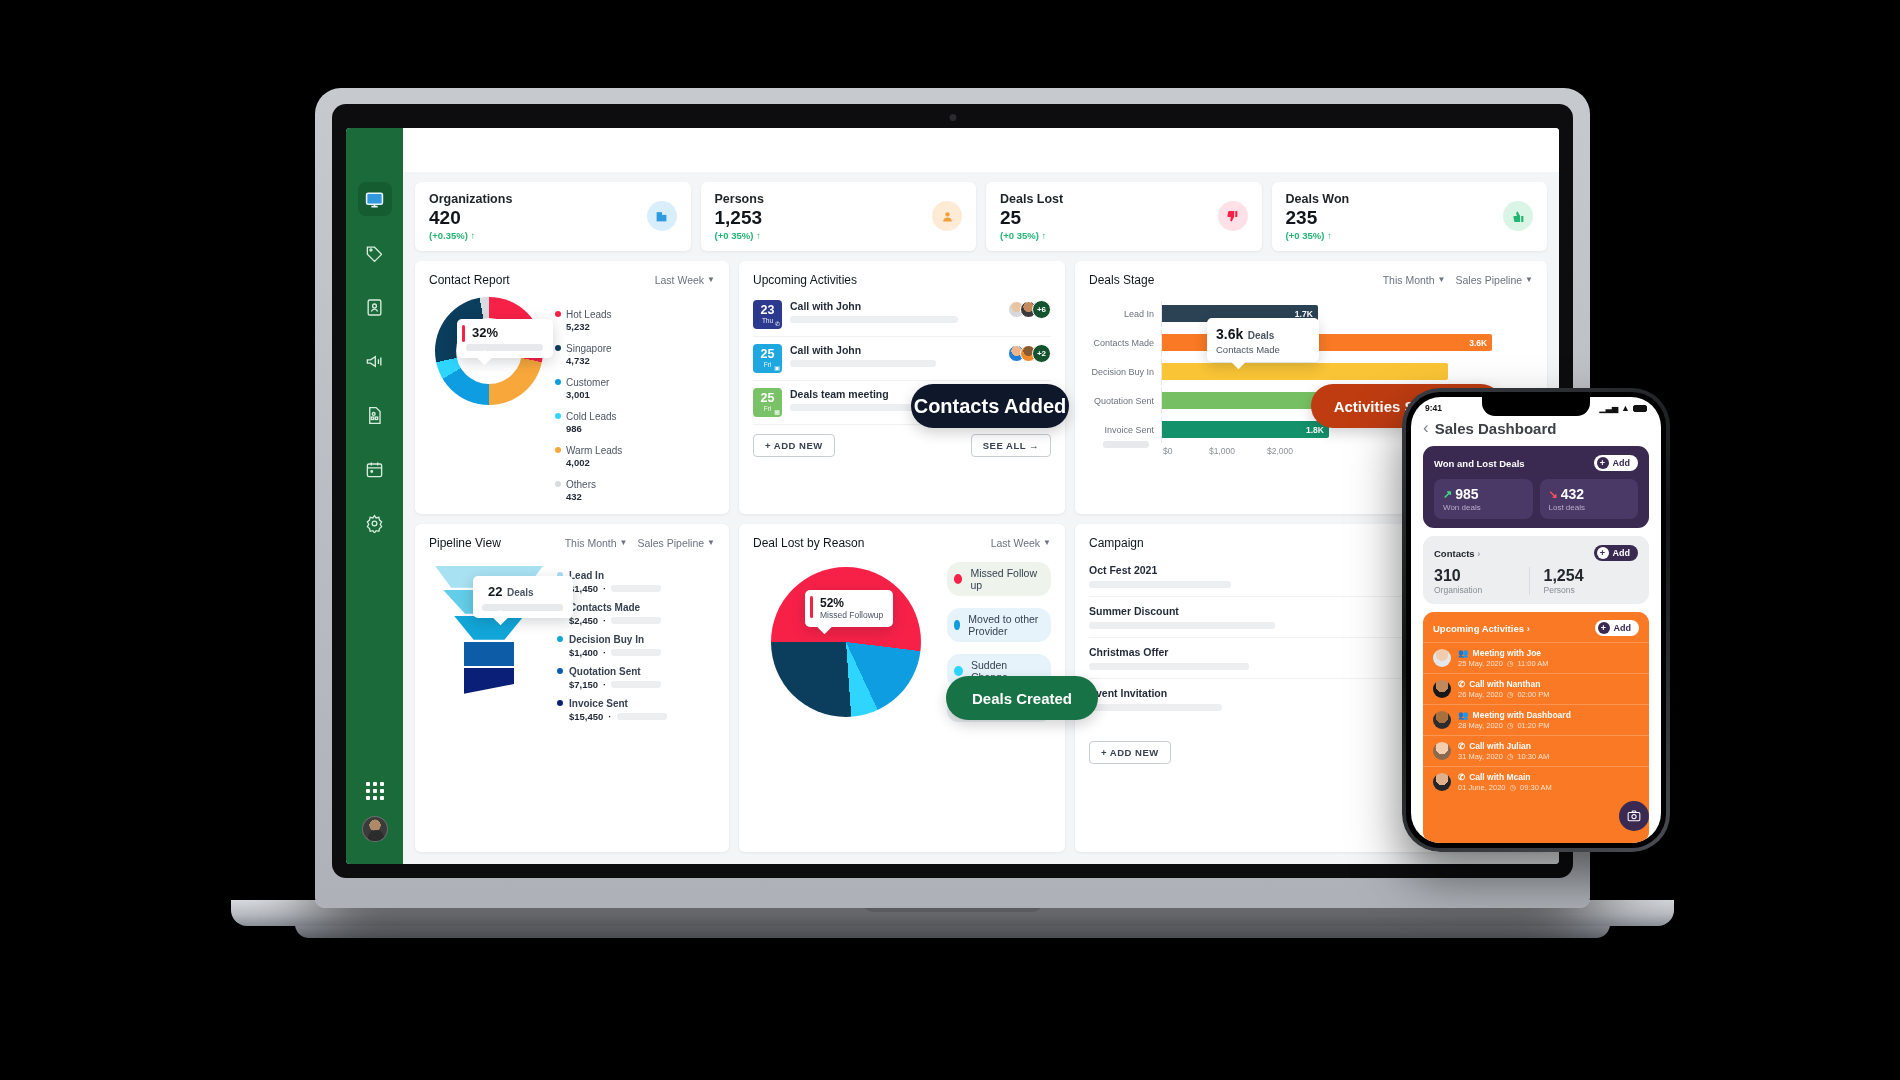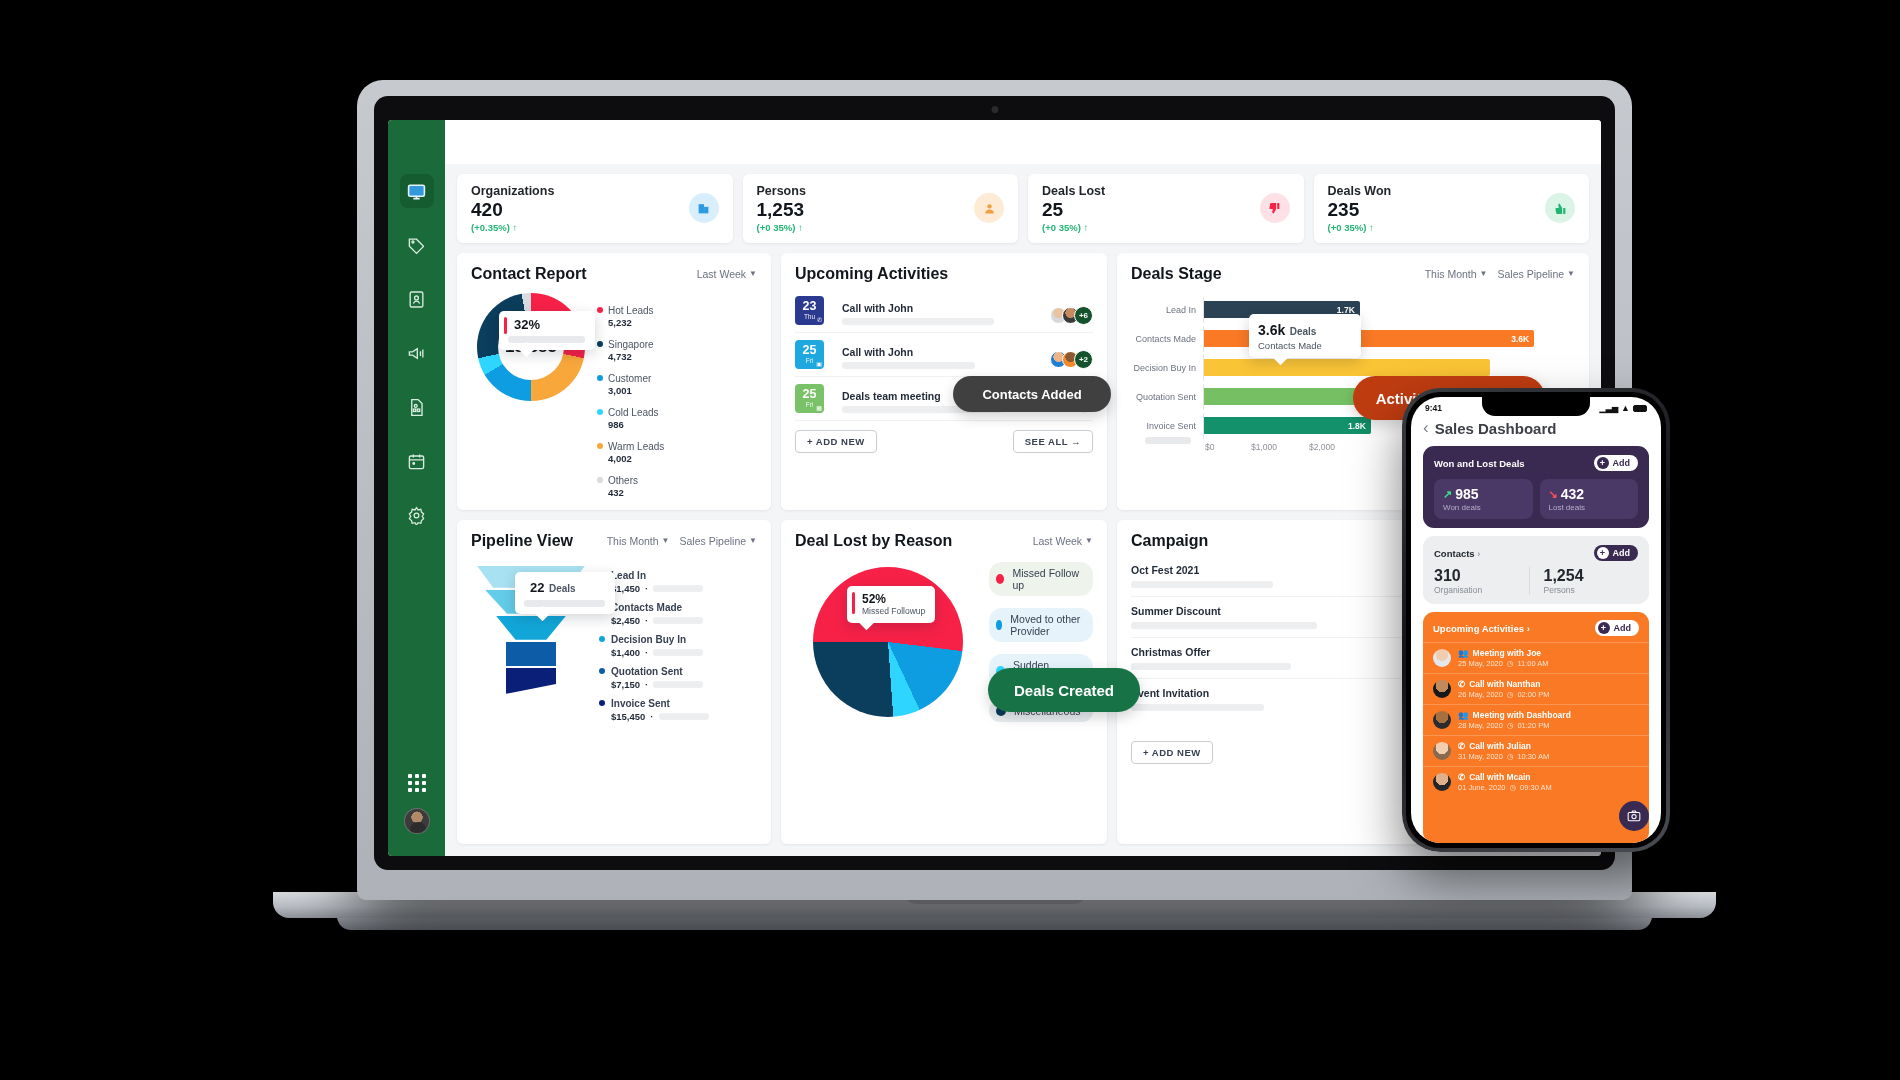--- a/index.html
+++ b/index.html
@@ -5,21 +5,21 @@
   * { box-sizing: border-box; margin: 0; padding: 0; }
   body {
     width: 1900px; height: 1080px;
     background: #000;
     font-family: "Liberation Sans", sans-serif;
     overflow: hidden;
     position: relative;
   }
 
   
-  #laptop { position: absolute; left: 315px; top: 80px; width: 1275px; height: 840px; margin-left: 42px; }
+  #laptop { position: absolute; left: 315px; top: 88px; width: 1275px; height: 840px; }
 
   .lid {
     position: absolute; left: 0; top: 0; width: 1275px; height: 820px;
     background: linear-gradient(180deg,#c6c9ce 0%, #aeb2b8 100%);
     border-radius: 26px 26px 10px 10px;
     padding: 16px 17px 30px 17px;
     box-shadow: 0 40px 70px rgba(0,0,0,.55);
   }
   .screen-bezel {
     width: 100%; height: 100%;
@@ -94,21 +94,21 @@
   .kpi-delta { font-size:9.5px; font-weight:700; color:#22b573; margin-top:1px;}
   .kpi-ico { width:30px;height:30px;border-radius:50%;display:flex;align-items:center;justify-content:center;font-size:14px;}
 
   
   .mid-row { display:flex; gap:10px; flex: 0 0 250px; }
   .panel { padding: 12px 14px; position:relative; }
   .p1 { flex: 0 0 314px; }
   .p2 { flex: 0 0 326px; }
   .p3 { flex: 1; }
   .panel-head { display:flex; align-items:center; justify-content:space-between; margin-bottom:6px;}
-  .panel-title { font-size:16px; font-weight:700; color:#11161c;}
+  .panel-title { font-size:12px; font-weight:400; color:#11161c;}
   .dd { font-size:10.5px; color:#6b7280; display:flex; align-items:center; gap:3px; margin-left:10px;}
   .dd .chev { font-size:8px; }
   .dd-grp { display:flex; }
 
   
   .donut-wrap { display:flex; align-items:flex-start; padding-top:4px;}
   .donut { width:108px;height:108px;border-radius:50%; position:relative; flex:0 0 108px; margin-left:6px;}
   .donut::after{content:"";position:absolute;inset:21px;background:#fff;border-radius:50%;}
   .donut-center{position:absolute;inset:0;display:flex;align-items:center;justify-content:center;
      font-size:17px;font-weight:700;color:#11161c;z-index:2;}
@@ -122,21 +122,21 @@
   .tooltip-w {
     position:absolute; background:#fff; border-radius:5px; box-shadow:0 4px 14px rgba(16,24,40,.18);
     padding:6px 10px 7px 9px; z-index:6;
   }
   .tooltip-w .bar {position:absolute;left:5px;top:6px;width:3px;height:17px;border-radius:2px;}
   .tt-big { font-size:13px; font-weight:700; color:#11161c; padding-left:6px;}
   .tt-skel { height:7px; background:#e7e9ec; border-radius:3px; margin-top:4px; }
   .tt-arrow{position:absolute;bottom:-5px;left:22px;width:11px;height:11px;background:#fff;transform:rotate(45deg);}
 
   
-  .act { display:flex; align-items:flex-end; gap:18px; padding:7px 0; border-bottom:1px solid #f0f1f3;}
+  .act { display:flex; align-items:flex-start; gap:8px; padding:7px 0; border-bottom:1px solid #f0f1f3;}
   .act:last-of-type { border-bottom:none; }
   .date-chip { width:29px;height:29px;border-radius:4px;color:#fff;flex:0 0 29px;
      display:flex;flex-direction:column;align-items:center;justify-content:center;line-height:1;position:relative;}
   .date-chip .d{font-size:12.5px;font-weight:700;}
   .date-chip .w{font-size:6.5px;opacity:.92;margin-top:1px;}
   .date-chip .mi{position:absolute;right:2px;bottom:2px;font-size:6px;}
   .act-body{flex:1;}
   .act-title{font-size:10.5px;font-weight:700;color:#1f2937;}
   .act-skel{height:7px;background:#eceef0;border-radius:3px;margin-top:4px;width:78%;}
   .avatars{display:flex;align-items:center;}
@@ -185,21 +185,21 @@
   .camp-val{font-size:10.5px;font-weight:700;color:#1f2937;}
   .camp-val em{font-style:normal;color:#aeb3ba;font-weight:700;}
   .camp-sk{height:7px;background:#eceef0;border-radius:3px;margin-top:5px;}
 
   
   .badge {
     position:absolute; z-index: 40; color:#fff; font-weight:700;
     border-radius: 22px; display:flex; align-items:center; justify-content:center;
     box-shadow: 0 5px 14px rgba(0,0,0,.18);
   }
-  #badge-contacts { left: 565px; top: 256px; width: 158px; height: 36px; background:#404040; font-size:13px; }
+  #badge-contacts { left: 565px; top: 256px; width: 158px; height: 44px; background:#0f172a; font-size:20px; }
   #badge-activities { left: 965px; top: 256px; width: 192px; height: 44px; background:#BF3C11; font-size:15px; }
   #badge-deals { left: 600px; top: 548px; width: 152px; height: 44px; background:#177245; font-size:15px; }
 
   
   #phone{position:absolute; left:1402px; top:388px; width:268px; height:464px; z-index:60;}
   .phone-shell{width:100%;height:100%;background:linear-gradient(150deg,#3a3d42,#121316 45%,#4a4d53);
      border-radius:38px;padding:4px;box-shadow:0 26px 50px rgba(0,0,0,.5);}
   .phone-inner{width:100%;height:100%;background:#000;border-radius:34px;padding:5px;}
   .phone-scr{width:100%;height:100%;background:#fff;border-radius:30px;overflow:hidden;position:relative;
      display:flex;flex-direction:column;}

